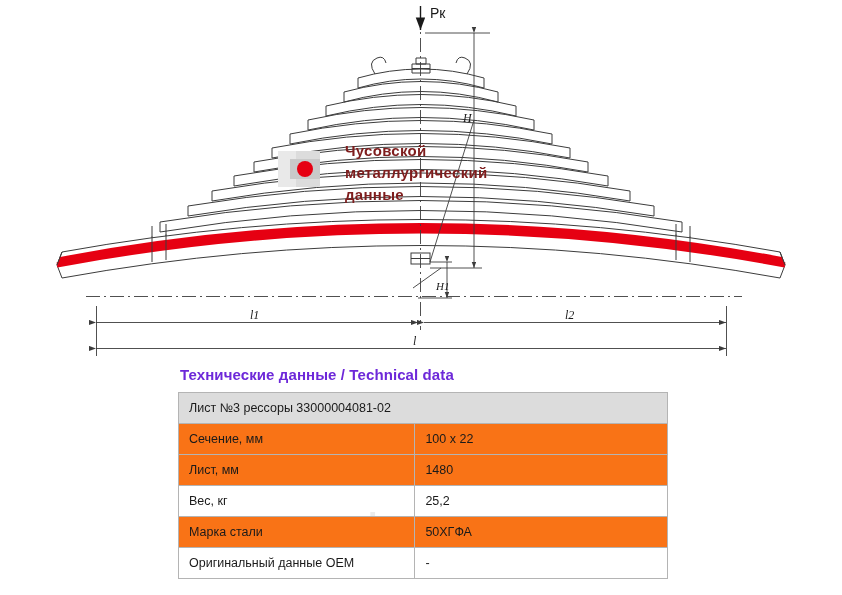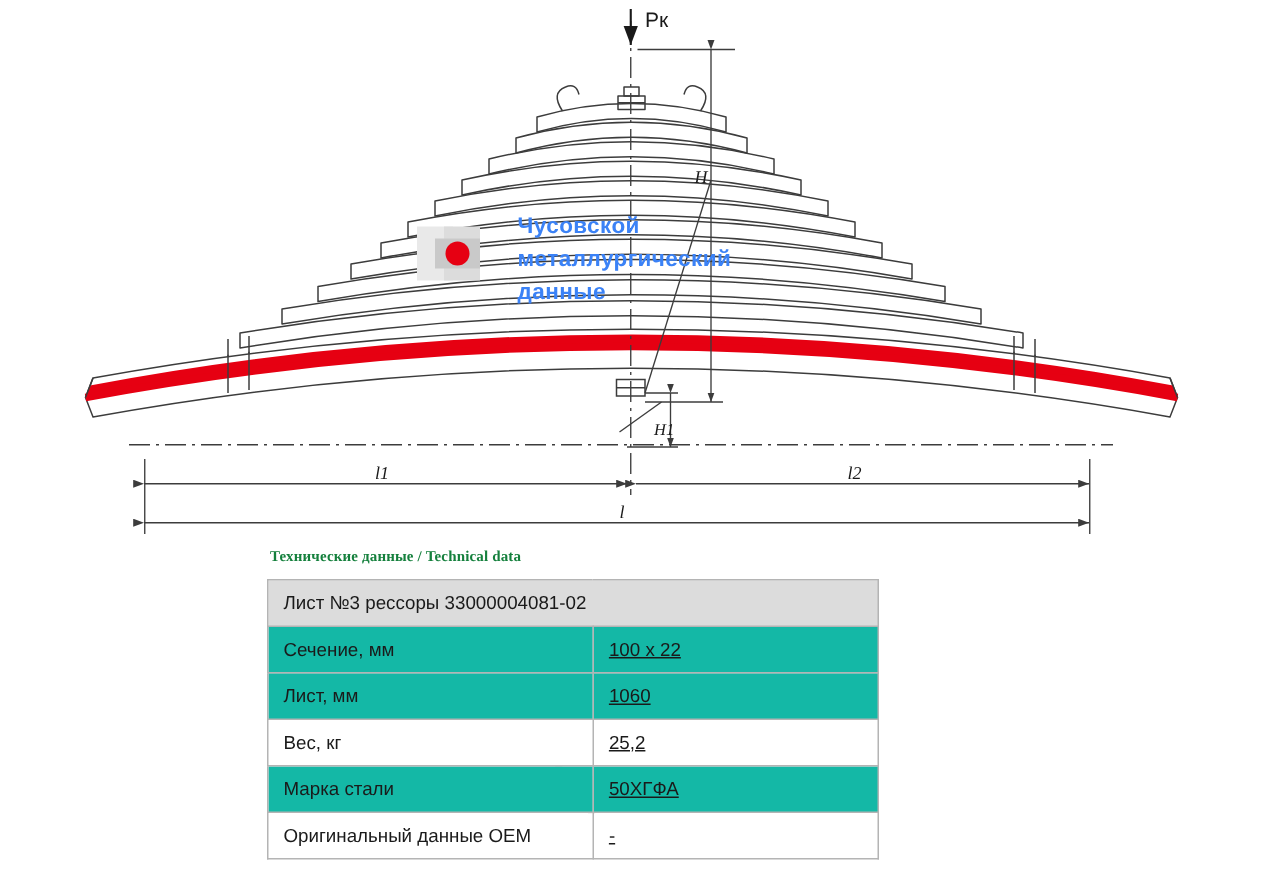--- a/index.html
+++ b/index.html
@@ -27,21 +27,21 @@
     left: 0; top: 0;
     width: 842px;
     height: 370px;
   }
 
   
   .wm-text {
     position: absolute;
     left: 345px;
     top: 140px;
-    color: #3b82f6;
+    color: #7f1d1d;
     font-size: 15px;
     font-weight: bold;
     line-height: 22px;
     letter-spacing: 0.3px;
     white-space: nowrap;
     pointer-events: none;
   }
   .wm-logo {
     position: absolute;
     left: 276px;
@@ -62,48 +62,46 @@
   }
 
   
   #tech {
     position: absolute;
     left: 178px;
     top: 366px;
     width: 547px;
   }
   .tech-title {
-    color: #15803d;
-    font-size: 10px;
+    color: #6d28d9;
+    font-size: 15px;
     font-weight: bold;
     margin: 0 0 9px 2px;
     letter-spacing: 0.1px;
-    font-family: Liberation Serif, serif;
   }
   table.tech-table {
     border-collapse: collapse;
-    width: 408px;
+    width: 490px;
     font-size: 12.5px;
     color: #1a1a1a;
   }
   table.tech-table td {
     border: 1px solid #b4b4b4;
     height: 20px;
     padding: 5px 0 5px 10px;
     white-space: nowrap;
   }
   table.tech-table tr.shade td {
-    background: #14b8a6;
+    background: #f97316;
   }
   table.tech-table td.col-label {
     width: 228px;
   }
   table.tech-table td.col-value {
     width: 250px;
-    text-decoration: underline;
   }
   table.tech-table tr.head td {
     background: #dcdcdc;
     font-weight: normal;
   }
 </style>
 </head>
 <body>
 
 <div id="stage">
@@ -267,21 +265,21 @@
       <tbody>
         <tr class="head">
           <td colspan="2">Лист №3 рессоры 33000004081-02</td>
         </tr>
         <tr class="shade">
           <td class="col-label">Сечение, мм</td>
           <td class="col-value">100 x 22</td>
         </tr>
         <tr class="shade">
           <td class="col-label">Лист, мм</td>
-          <td class="col-value">1060</td>
+          <td class="col-value">1480</td>
         </tr>
         <tr>
           <td class="col-label">Вес, кг</td>
           <td class="col-value">25,2</td>
         </tr>
         <tr class="shade">
           <td class="col-label">Марка стали</td>
           <td class="col-value">50ХГФА</td>
         </tr>
         <tr>

